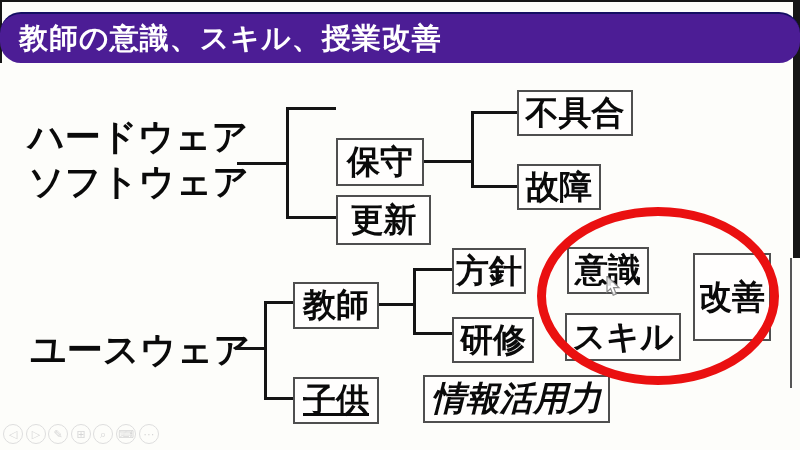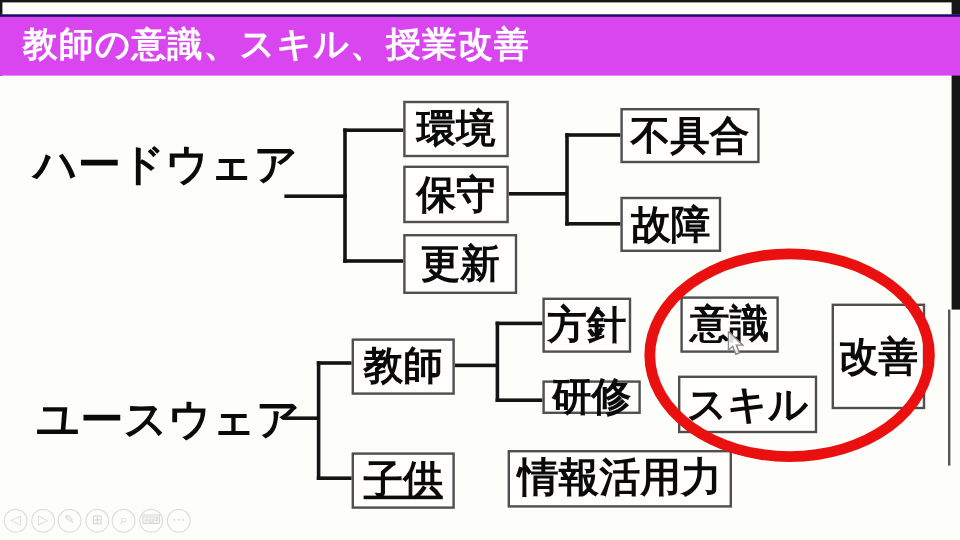--- a/index.html
+++ b/index.html
@@ -11,39 +11,39 @@
   }
   
   .edge{position:absolute; background:#161616;}
   #edge-top{left:0; top:0; width:800px; height:2px;}
   #edge-left{left:0; top:0; width:2px; height:63px;}
   #edge-right-strip{left:793px; top:0; width:7px; height:258px;}
   #edge-right-line{left:790px; top:258px; width:2px; height:130px; background:#555;}
   
   #title-bar{
     position:absolute; left:0; top:12px; width:800px; height:51px;
-    background:#d946ef; border-top:2px solid #140f62; box-sizing:border-box;
+    background:#4c1d95; border-top:2px solid #140f62; box-sizing:border-box;border-radius:21px;
   }
   #title-bar .title{
     color:#ffffff; font-size:29px; line-height:48px; padding-left:19px;
     letter-spacing:1px; white-space:nowrap;
   }
   
   .root-label{position:absolute; font-size:36px; line-height:45px; white-space:nowrap;}
   #hw-label{left:28px; top:114px;}
   #uw-label{left:30px; top:327px;}
   
   .line{position:absolute; background:#141414;}
   
   .node{
     position:absolute; background:#fffefd; border:2px solid #4f4f4f;
     box-sizing:border-box; display:flex; align-items:center; justify-content:center;
     font-size:33px; line-height:1.1; white-space:nowrap;
   }
-  #node-jouhou{font-size:34px;}
+  #node-jouhou{font-size:34px;font-style:italic;}
   #node-jugyoukaizen{flex-direction:column; line-height:40px;}
   
   #red-circle{
     position:absolute; left:537px; top:207px; width:242px; height:178px;
     border:9px solid #ea1010; border-radius:50%; box-sizing:border-box; z-index:5;
   }
   
   #cursor{position:absolute; left:606px; top:276px; z-index:6;}
   
   .tb-icon{
@@ -62,20 +62,21 @@
   <div class="edge" id="edge-left"></div>
   <div class="edge" id="edge-right-strip"></div>
   <div id="edge-right-line" style="position:absolute;"></div>
 
   <div id="title-bar">
     <div class="title">教師の意識、スキル、授業改善</div>
   </div>
 
   <div class="root-label" id="hw-label">
     <div>ハードウェア</div>
+    <div>ソフトウェア</div>
   </div>
   <div class="root-label" id="uw-label">ユースウェア</div>
 
   <div class="line" style="left:237px;top:162px;width:52px;height:3px;"></div>
   <div class="line" style="left:286px;top:107px;width:3px;height:112px;"></div>
   <div class="line" style="left:286px;top:107px;width:50px;height:3px;"></div>
   <div class="line" style="left:286px;top:216px;width:50px;height:3px;"></div>
   <div class="line" style="left:424px;top:160px;width:48px;height:3px;"></div>
   <div class="line" style="left:471px;top:111px;width:3px;height:77px;"></div>
   <div class="line" style="left:471px;top:111px;width:47px;height:3px;"></div>
@@ -83,29 +84,28 @@
 
   <div class="line" style="left:236px;top:347px;width:30px;height:3px;"></div>
   <div class="line" style="left:264px;top:301px;width:3px;height:99px;"></div>
   <div class="line" style="left:264px;top:301px;width:30px;height:3px;"></div>
   <div class="line" style="left:264px;top:397px;width:30px;height:3px;"></div>
   <div class="line" style="left:379px;top:303px;width:35px;height:3px;"></div>
   <div class="line" style="left:413px;top:268px;width:3px;height:67px;"></div>
   <div class="line" style="left:413px;top:268px;width:40px;height:3px;"></div>
   <div class="line" style="left:413px;top:332px;width:40px;height:3px;"></div>
 
-  <div class="node" style="left:336px;top:84px;width:88px;height:47px;">環境</div>
   <div class="node" style="left:336px;top:138px;width:88px;height:48px;">保守</div>
   <div class="node" style="left:336px;top:195px;width:95px;height:50px;">更新</div>
   <div class="node" style="left:517px;top:90px;width:116px;height:46px;">不具合</div>
   <div class="node" style="left:517px;top:164px;width:84px;height:46px;">故障</div>
   <div class="node" style="left:293px;top:282px;width:86px;height:47px;">教師</div>
   <div class="node" style="left:293px;top:377px;width:86px;height:47px;text-decoration:underline;">子供</div>
   <div class="node" style="left:452px;top:248px;width:74px;height:46px;">方針</div>
-  <div class="node" style="left:452px;top:317px;width:82px;height:28px;">研修</div>
+  <div class="node" style="left:452px;top:317px;width:82px;height:46px;">研修</div>
   <div class="node" id="node-jouhou" style="left:423px;top:375px;width:187px;height:48px;">情報活用力</div>
   <div class="node" style="left:567px;top:247px;width:82px;height:47px;">意識</div>
   <div class="node" style="left:565px;top:313px;width:116px;height:48px;">スキル</div>
   <div class="node" id="node-jugyoukaizen" style="left:693px;top:253px;width:78px;height:88px;">
     <span>改善</span>
   </div>
 
   <div id="red-circle"></div>
 
   <div id="cursor">

